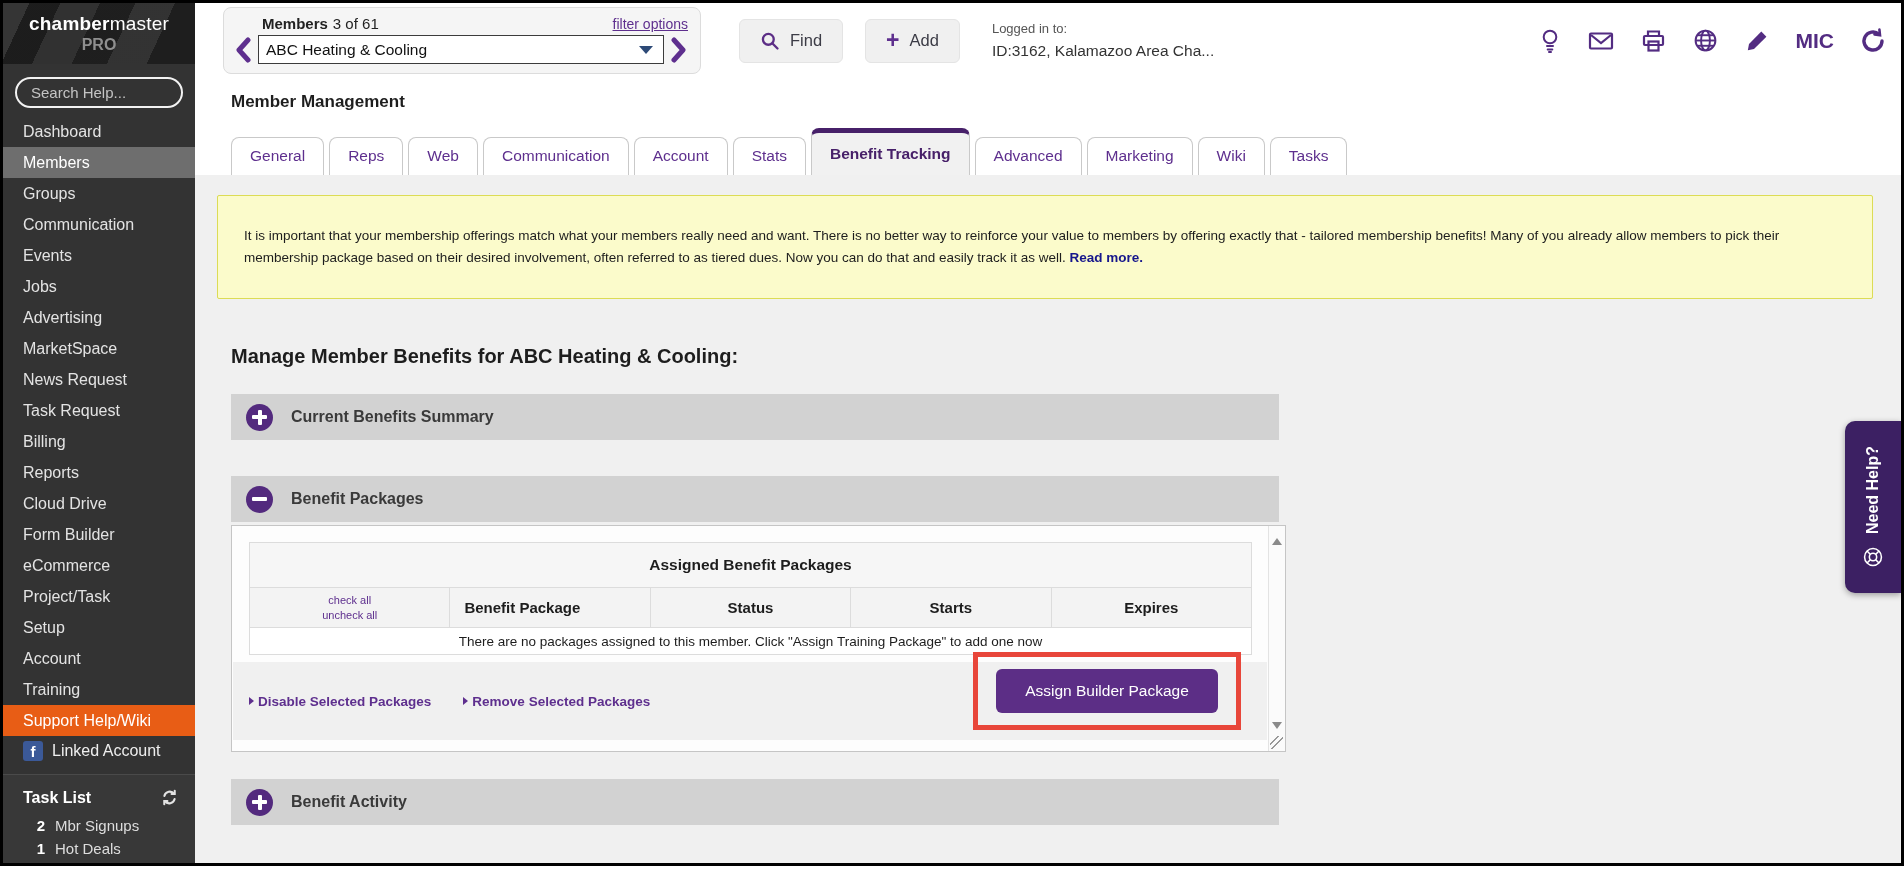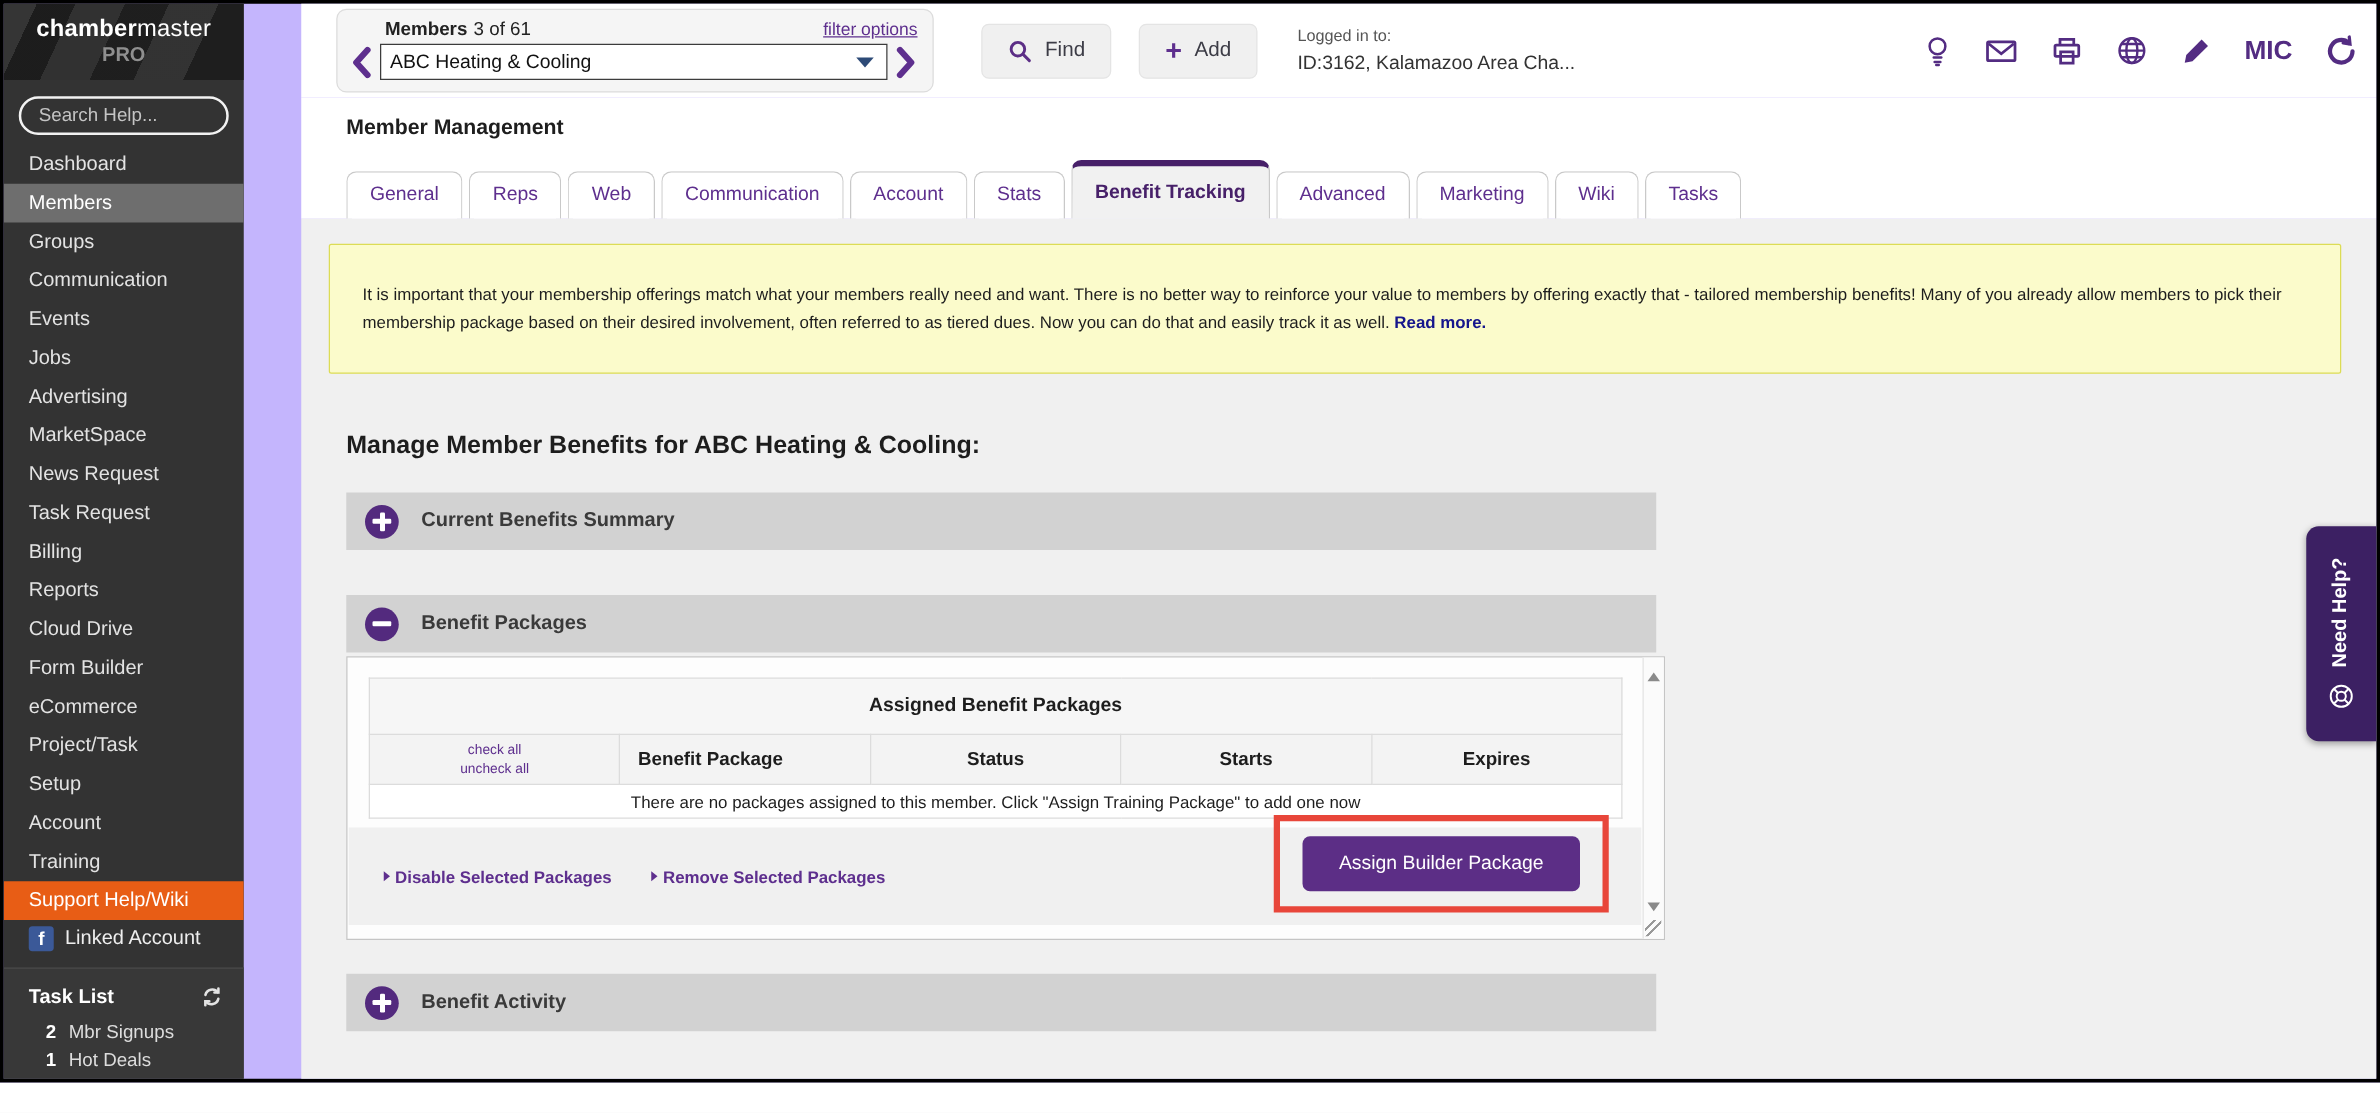--- a/index.html
+++ b/index.html
@@ -1,18 +1,18 @@
 <!DOCTYPE html>
 <html><head>
 <meta charset="utf-8">
 <style>
   * { margin:0; padding:0; box-sizing:border-box; }
   html,body { width:1904px; height:890px; overflow:hidden; background:#fff;
               font-family:"Liberation Sans","DejaVu Sans",sans-serif; }
-  .screen { width:1904px; height:866px; border:3px solid #000; display:flex; position:relative; background:#c4b5fd;gap:46px; }
+  .screen { width:1904px; height:866px; border:3px solid #000; display:flex; position:relative; background:#14b8a6; }
 
   
   .sidebar { width:192px; background:#333333; flex-shrink:0; display:flex; flex-direction:column; overflow:hidden; }
   .logo-block { height:73px; background:#262626;
     background-image:linear-gradient(115deg, rgba(255,255,255,.07) 0 12%, rgba(0,0,0,.25) 12% 26%, rgba(255,255,255,.05) 26% 44%, rgba(0,0,0,.2) 44% 60%, rgba(255,255,255,.06) 60% 78%, rgba(0,0,0,.22) 78%);
     display:flex; flex-direction:column; align-items:center; justify-content:center; }
   .logo-line1 { font-size:19px; color:#fff; letter-spacing:.2px; }
   .logo-line1 b { font-weight:bold; }
   .logo-line2 { font-size:16px; font-weight:bold; color:#8f8f8f; margin-top:1px; }
   .search-help { margin:13px 12px 8px 12px; }
@@ -87,21 +87,21 @@
   .pkg-table td, .pkg-table th { border:1px solid #dcdcdc; }
   .t-title { height:45px; background:#f6f6f6; text-align:center; font-size:15.5px; font-weight:bold; color:#1d1d1d; }
   .t-head td { height:40px; background:#f3f3f3; font-weight:bold; font-size:15px; color:#1d1d1d; text-align:center; }
   .td-check { width:68px; font-weight:normal !important; }
   .check-links { display:flex; flex-direction:column; line-height:1.3; }
   .check-links span { color:#5e2f8e; font-size:11px; cursor:pointer; }
   .td-bp { width:650px; text-align:left !important; padding-left:14px; }
   .td-status { width:78px; } .td-starts { width:92px; }
   .t-msg td { height:27px; background:#ffffff; text-align:center; font-size:13.5px; color:#1d1d1d; }
   .panel-footer { position:absolute; left:1px; right:18px; top:136px; height:78px; background:#f0f0f0;
-    display:flex; align-items:center; padding-left:28px; gap:32px; }
+    display:flex; align-items:center; padding-left:16px; gap:32px; }
   .action-link { display:flex; align-items:center; gap:4px; color:#5e2f8e; font-weight:bold; font-size:13.5px; cursor:pointer; }
   .tri-right { width:0; height:0; border-top:4px solid transparent; border-bottom:4px solid transparent;
     border-left:5px solid #5e2f8e; }
   .highlight-box { position:absolute; right:26px; top:-10px; width:268px; height:78px; border:5px solid #e8463a;
     display:flex; align-items:center; justify-content:center; background:transparent; }
   .assign-btn { width:222px; height:44px; background:#5c2e86; color:#ffffff; border:none; border-radius:6px;
     font-size:15.5px; cursor:pointer; font-family:inherit; }
   .v-scroll { position:absolute; right:0; top:0; bottom:0; width:17px; background:#fbfbfb; border-left:1px solid #e3e3e3; }
   .tri-up { width:0; height:0; border-left:5px solid transparent; border-right:5px solid transparent;
     border-bottom:7px solid #8a8a8a; position:absolute; top:12px; left:3px; cursor:pointer; }

